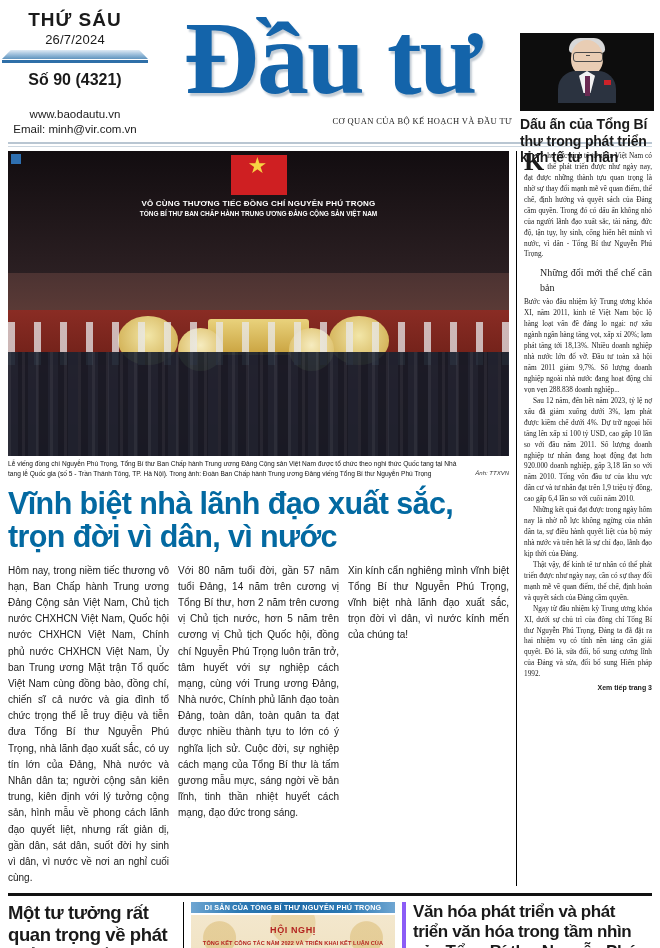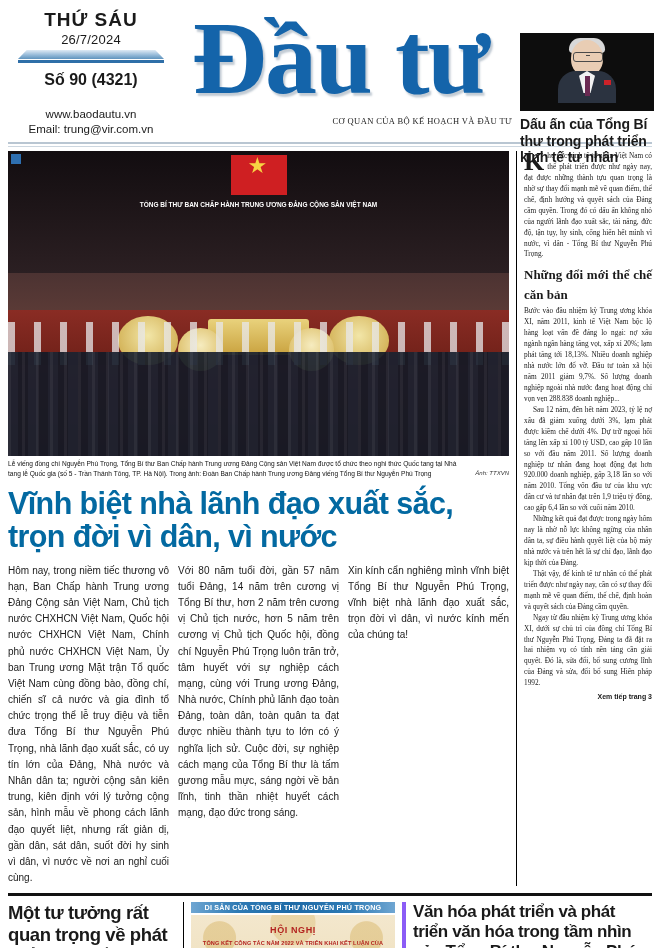--- a/index.html
+++ b/index.html
@@ -6,21 +6,21 @@
   body{
     width:660px;height:948px;
     font-family:"Liberation Sans", sans-serif;
     color:#1a1a1a;
     overflow:hidden;
     position:relative;
   }
   .page{width:660px;height:948px;position:relative;box-sizing:border-box;}
 
   
-  .masthead{display:flex;height:140px;padding:6px 6px 0 16px;box-sizing:border-box;}
+  .masthead{display:flex;height:140px;padding:6px 6px 0 0;box-sizing:border-box;}
   .mh-left{width:150px;flex:0 0 150px;text-align:center;padding-top:4px;}
   .mh-weekday{font-weight:bold;font-size:19px;letter-spacing:1px;line-height:1.05;}
   .mh-date{font-size:13px;margin-top:2px;letter-spacing:0.2px;}
   .mh-ribbon{position:relative;height:14px;margin:3px 2px 0 2px;}
   .mh-ribbon .trap{
     width:100%;height:9px;
     background:linear-gradient(180deg,#dfeaf4 0%,#8fb6d6 60%,#5f93bd 100%);
     clip-path:polygon(6% 0,94% 0,100% 100%,0% 100%);
   }
   .mh-ribbon .bar{width:100%;height:3px;background:#2f6fa8;margin-top:1px;}
@@ -124,21 +124,21 @@
 
   
   .story{display:flex;gap:9px;}
   .story .c{flex:1;font-size:10px;line-height:1.62;text-align:justify;color:#1a1a1a;}
   .story p{margin:0;}
   .side-body{font-family:"Liberation Serif", serif;font-size:7.3px;line-height:1.5;text-align:justify;}
   .side-body p{margin:0;}
   .side-body p+p{text-indent:9px;}
   .dropcap{float:left;font-family:"Liberation Serif", serif;font-weight:bold;
     font-size:26px;line-height:20px;padding:1px 3px 0 0;}
-  .side-sub{font-family:"Liberation Serif", serif;font-weight:bold;font-size:13px;margin:5px 0 2px 0;}
+  .side-sub{font-family:"Liberation Serif", serif;font-weight:normal;font-size:10px;margin:5px 0 2px 16px;}
   .side-more{text-align:right;font-weight:bold;font-size:7px;margin-top:4px;}
 
   
   .sep-thick{height:3px;background:#111;margin:7px 8px 0 8px;}
   .bottom{display:flex;padding:6px 8px 0 8px;box-sizing:border-box;}
   .b-left{width:176px;flex:0 0 176px;padding-right:7px;box-sizing:border-box;border-right:1px solid #000;}
   .b-mid{width:222px;flex:0 0 222px;padding:0 7px;box-sizing:border-box;border-right:4px solid #8b5cf6;}
   .b-right{flex:1;padding-left:7px;box-sizing:border-box;}
 
   .b-head{font-weight:bold;font-size:18.5px;line-height:1.16;letter-spacing:-.4px;margin:0 0 6px 0;}
@@ -194,21 +194,21 @@
 
     <div class="mh-left">
       <div class="mh-weekday">THỨ SÁU</div>
       <div class="mh-date">26/7/2024</div>
       <div class="mh-ribbon">
         <div class="trap"></div>
           <div class="bar"></div>
       </div>
       <div class="mh-issue">Số 90 (4321)</div>
       <div class="mh-url">www.baodautu.vn</div>
-      <div class="mh-email">Email: trung@vir.com.vn</div>
+      <div class="mh-email">Email: minh@vir.com.vn</div>
     </div>
 
     <div class="mh-center">
       <div class="logo-wrap">
         <div class="logo">Đầu tư</div>
       </div>
       <div class="logo-org">CƠ QUAN CỦA BỘ KẾ HOẠCH VÀ ĐẦU TƯ</div>
     </div>
 
     <div class="mh-right">
@@ -234,20 +234,21 @@
 
     <div class="col-main">
 
       <div class="photo">
         <div class="ph-hall"></div>
         <div class="ph-backwall"></div>
         <div class="ph-flag">
             <span class="ph-star"></span>
           </div>
         <div class="ph-banner">
+          <div class="ph-line1">VÔ CÙNG THƯƠNG TIẾC ĐỒNG CHÍ NGUYỄN PHÚ TRỌNG</div>
           <div class="ph-line2">TỔNG BÍ THƯ BAN CHẤP HÀNH TRUNG ƯƠNG ĐẢNG CỘNG SẢN VIỆT NAM</div>
         </div>
         <div class="ph-stage"></div>
         <div class="ph-carpet"></div>
         <div class="ph-casket"></div>
         <div class="ph-wreath w1"></div>
           <div class="ph-wreath w2"></div>
         <div class="ph-wreath w3"></div>
           <div class="ph-wreath w4"></div>
         <div class="ph-guards"></div>

